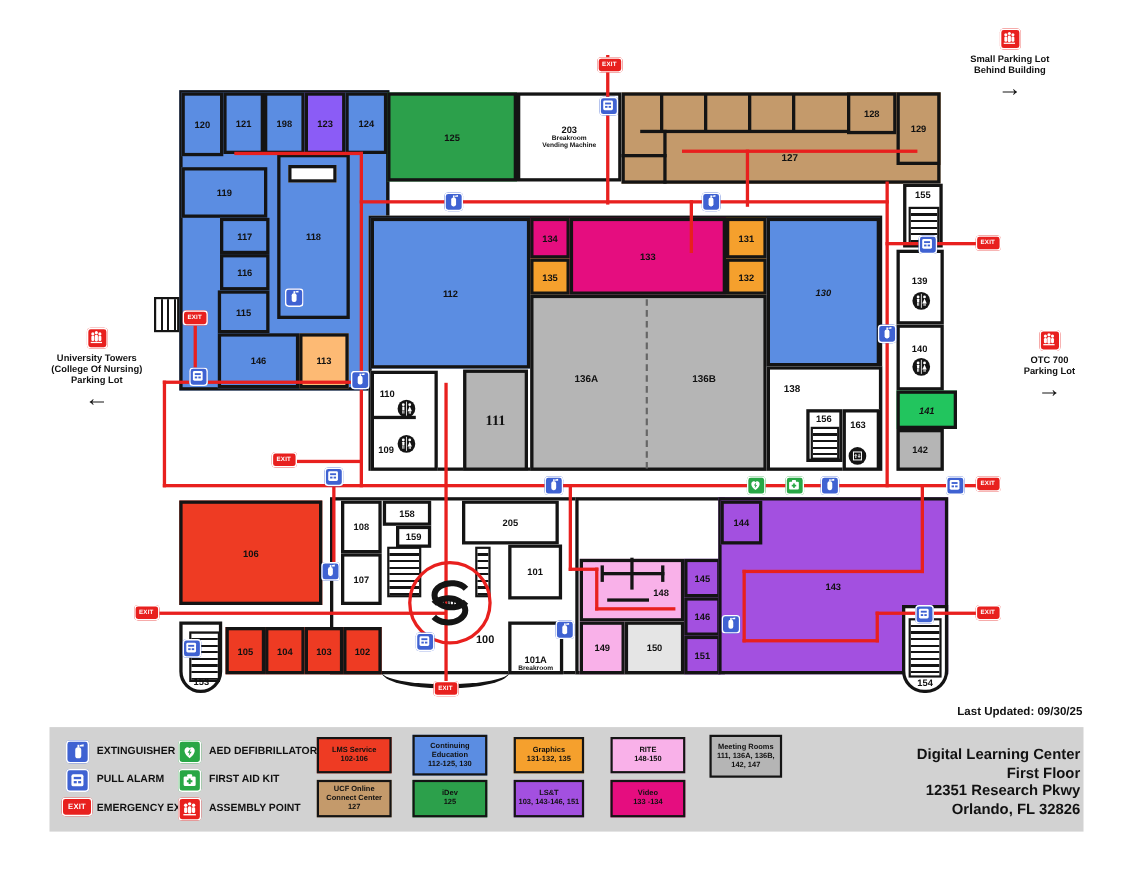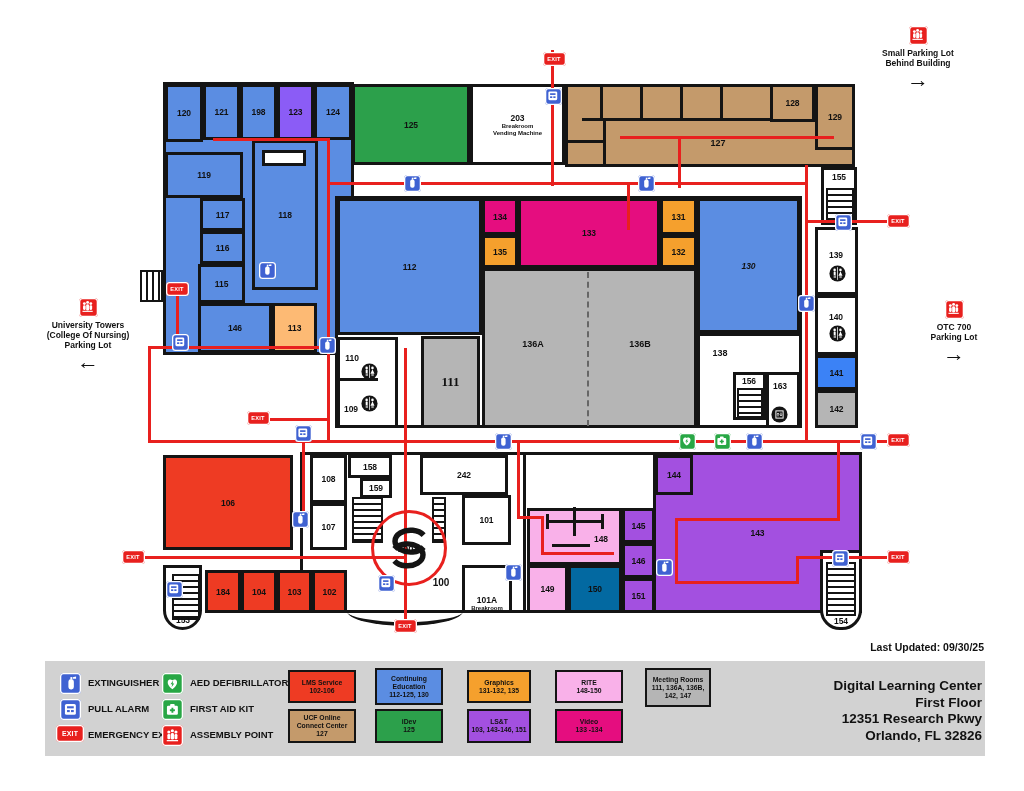--- a/index.html
+++ b/index.html
@@ -222,21 +222,21 @@
     <div class="room" style="left: 421px; top: 336px; width: 59px; height: 92px; background: rgb(181, 181, 181);">
       <span class="lbl" style="font-size: 13px; font-family: Liberation Serif, serif;">111</span>
     </div>
     <div class="room" style="left: 337px; top: 337px; width: 61px; height: 91px; background: rgb(255, 255, 255);"></div>
     <div class="room" style="left: 697px; top: 333px; width: 105px; height: 95px; background: rgb(255, 255, 255);"></div>
     <div class="room" style="left: 733px; top: 372px; width: 33px; height: 48px; background: rgb(255, 255, 255);"></div>
     <div class="room" style="left: 766px; top: 372px; width: 34px; height: 56px; background: rgb(255, 255, 255);"></div>
     <div class="room" style="left: 821px; top: 167px; width: 36px; height: 58px; background: rgb(255, 255, 255);"></div>
     <div class="room" style="left: 815px; top: 227px; width: 43px; height: 68px; background: rgb(255, 255, 255);"></div>
     <div class="room" style="left: 815px; top: 295px; width: 43px; height: 60px; background: rgb(255, 255, 255);"></div>
-    <div class="room" style="left: 815px; top: 355px; width: 43px; height: 35px; background: #3b82f6;">
+    <div class="room" style="left: 815px; top: 355px; width: 55px; height: 35px; background: #22c55e; font-style: italic;">
       <span class="lbl" style="font-size: 8.5px;">141</span>
     </div>
     <div class="room" style="left: 815px; top: 390px; width: 43px; height: 38px; background: rgb(181, 181, 181);">
       <span class="lbl" style="font-size: 8.5px;">142</span>
     </div>
     <div class="room" style="left: 163px; top: 455px; width: 130px; height: 95px; background: rgb(238, 59, 35);">
       <span class="lbl" style="font-size: 8.5px;">106</span>
     </div>
     <div class="room" style="left: 310px; top: 455px; width: 37px; height: 48px; background: rgb(255, 255, 255);">
       <span class="lbl" style="font-size: 8.5px;">108</span>
@@ -244,47 +244,47 @@
     <div class="room" style="left: 310px; top: 503px; width: 37px; height: 47px; background: rgb(255, 255, 255);">
       <span class="lbl" style="font-size: 8.5px;">107</span>
     </div>
     <div class="room" style="left: 348px; top: 455px; width: 44px; height: 23px; background: rgb(255, 255, 255);">
       <span class="lbl" style="font-size: 8.5px;">158</span>
     </div>
     <div class="room" style="left: 360px; top: 478px; width: 32px; height: 20px; background: rgb(255, 255, 255);">
       <span class="lbl" style="font-size: 8.5px;">159</span>
     </div>
     <div class="room" style="left: 420px; top: 455px; width: 88px; height: 40px; background: rgb(255, 255, 255);">
-      <span class="lbl" style="font-size: 8.5px;">242</span>
+      <span class="lbl" style="font-size: 8.5px;">205</span>
     </div>
     <div class="room" style="left: 462px; top: 495px; width: 49px; height: 50px; background: rgb(255, 255, 255);">
       <span class="lbl" style="font-size: 8.5px;">101</span>
     </div>
     <div class="room" style="left: 462px; top: 565px; width: 50px; height: 48px; background: rgb(255, 255, 255);">
       <span class="lbl" style="font-size: 8.5px; margin-top: 29px;">101A</span>
       <span class="sub">Breakroom</span>
     </div>
     <div class="room" style="left: 205px; top: 570px; width: 36px; height: 43px; background: rgb(238, 59, 35);">
-      <span class="lbl" style="font-size: 8.5px;">184</span>
+      <span class="lbl" style="font-size: 8.5px;">105</span>
     </div>
     <div class="room" style="left: 241px; top: 570px; width: 36px; height: 43px; background: rgb(238, 59, 35);">
       <span class="lbl" style="font-size: 8.5px;">104</span>
     </div>
     <div class="room" style="left: 277px; top: 570px; width: 35px; height: 43px; background: rgb(238, 59, 35);">
       <span class="lbl" style="font-size: 8.5px;">103</span>
     </div>
     <div class="room" style="left: 312px; top: 570px; width: 35px; height: 43px; background: rgb(238, 59, 35);">
       <span class="lbl" style="font-size: 8.5px;">102</span>
     </div>
     <div class="room round" style="left: 163px; top: 565px; width: 39px; height: 65px; background: rgb(255, 255, 255);"></div>
     <div class="room" style="left: 527px; top: 508px; width: 95px; height: 57px; background: rgb(249, 177, 233);"></div>
     <div class="room" style="left: 527px; top: 565px; width: 41px; height: 48px; background: rgb(249, 177, 233);">
       <span class="lbl" style="font-size: 8.5px;">149</span>
     </div>
-    <div class="room" style="left: 568px; top: 565px; width: 54px; height: 48px; background: #0369a1;">
+    <div class="room" style="left: 568px; top: 565px; width: 54px; height: 48px; background: #e5e5e5;">
       <span class="lbl" style="font-size: 8.5px;">150</span>
     </div>
     <div class="room" style="left: 622px; top: 508px; width: 33px; height: 35px; background: rgb(163, 80, 224);">
       <span class="lbl" style="font-size: 8.5px;">145</span>
     </div>
     <div class="room" style="left: 622px; top: 543px; width: 33px; height: 35px; background: rgb(163, 80, 224);">
       <span class="lbl" style="font-size: 8.5px;">146</span>
     </div>
     <div class="room" style="left: 622px; top: 578px; width: 33px; height: 35px; background: rgb(163, 80, 224);">
       <span class="lbl" style="font-size: 8.5px;">151</span>

